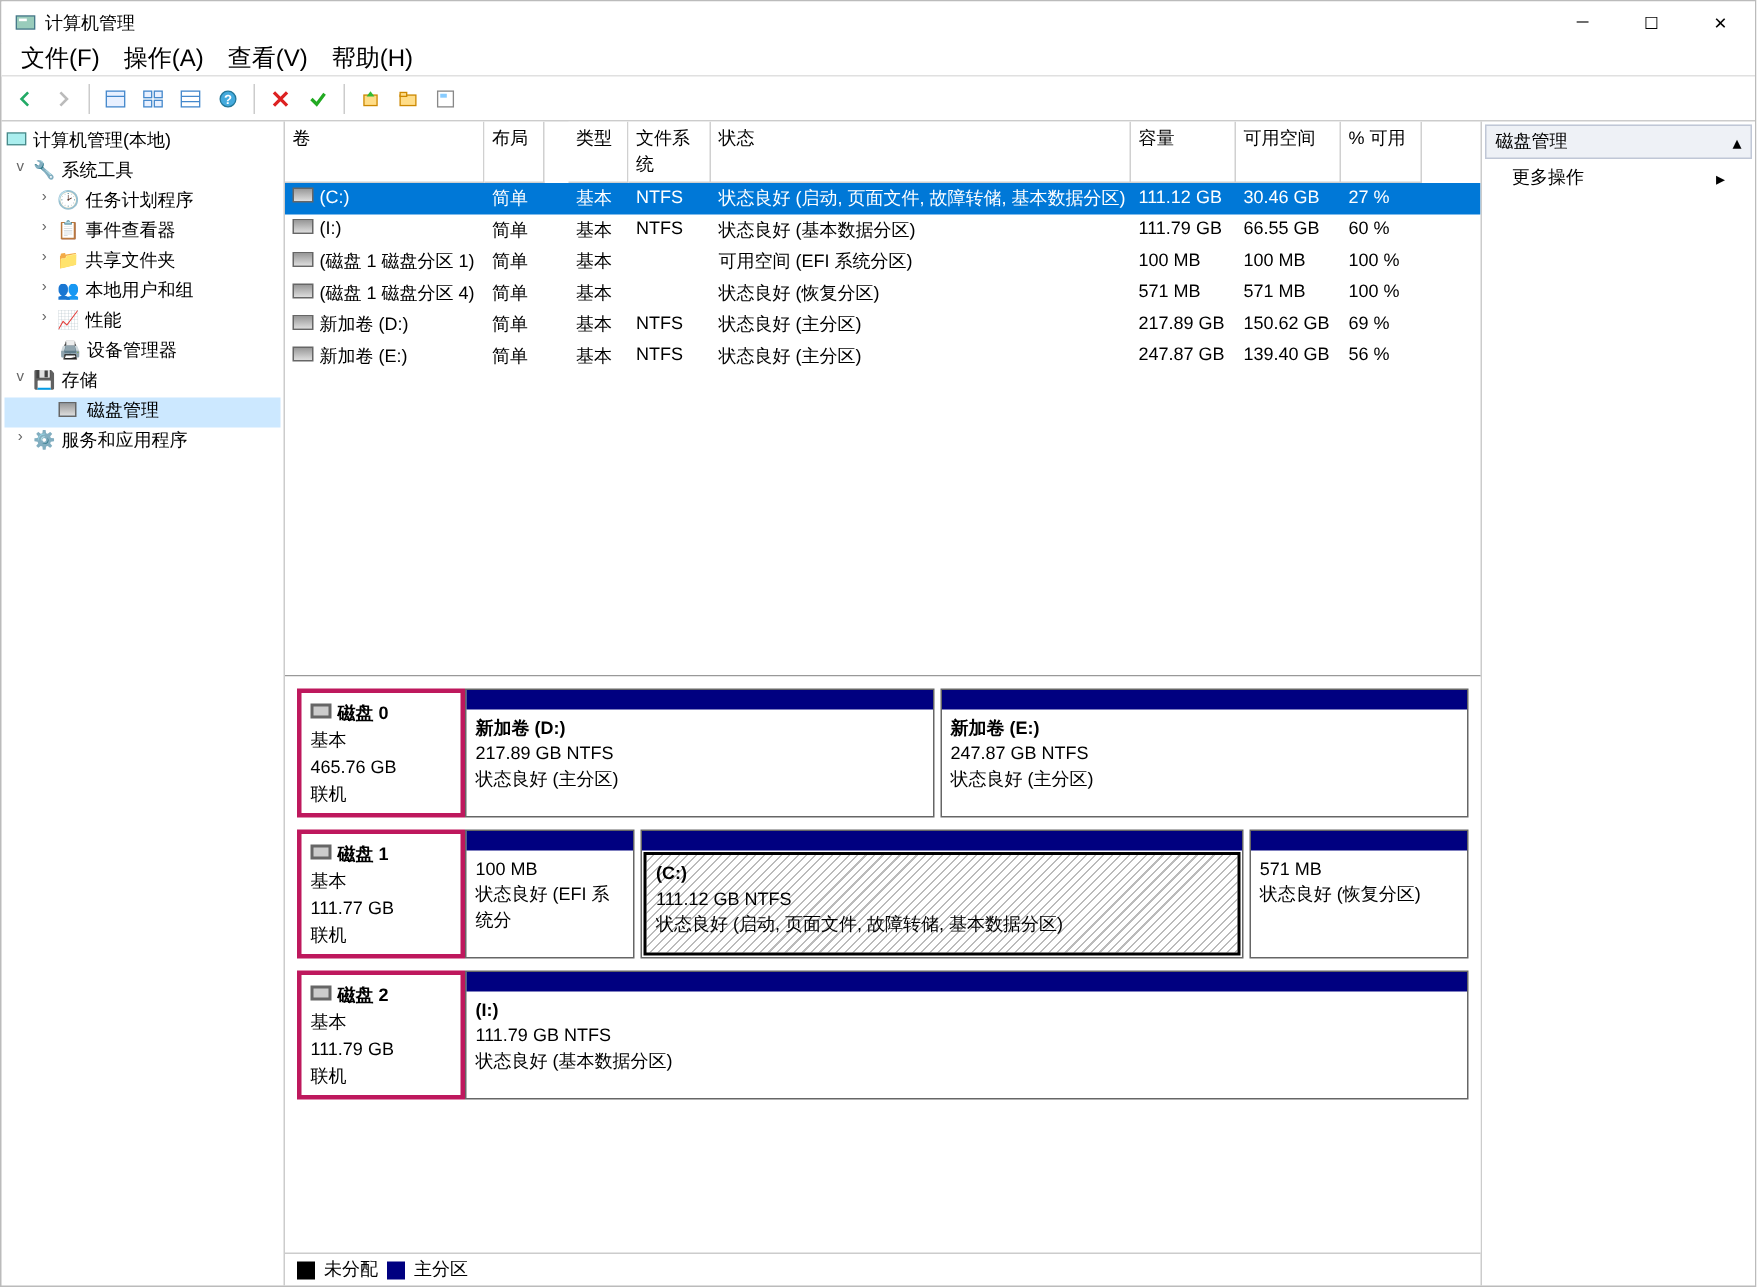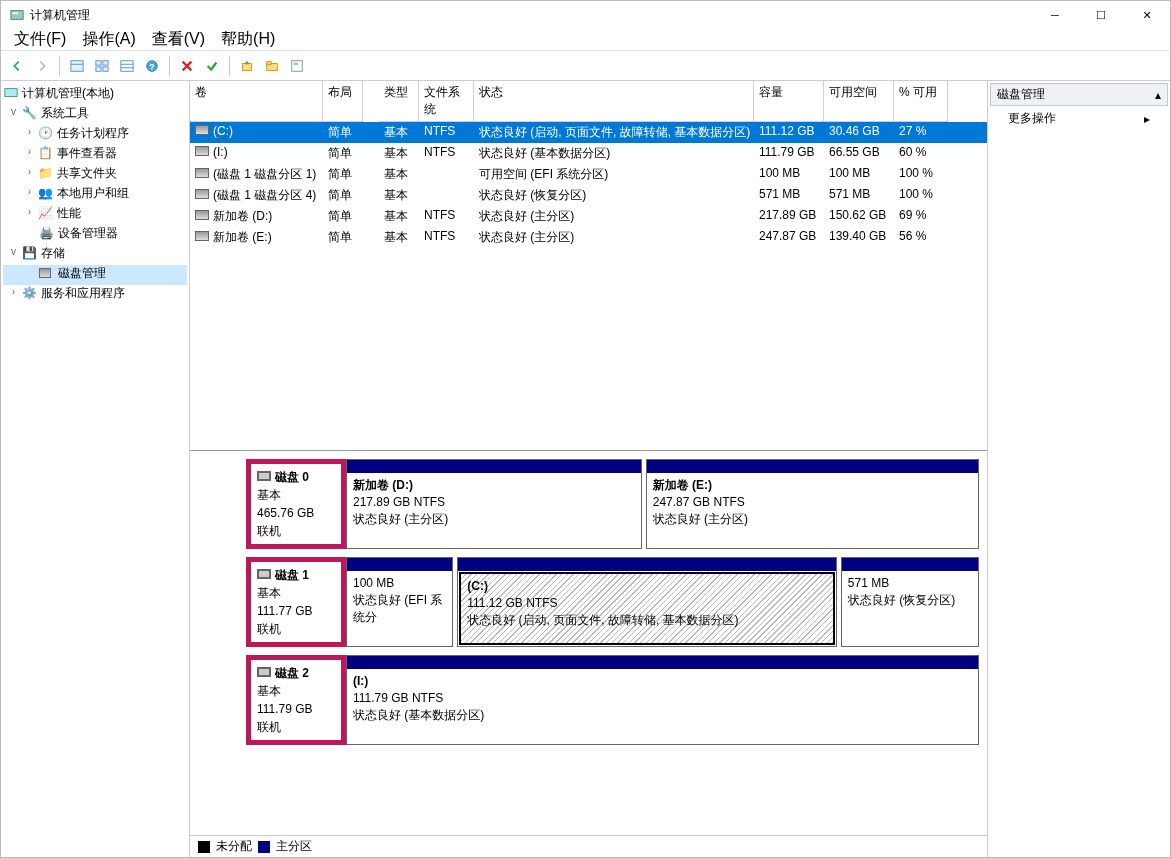--- a/index.html
+++ b/index.html
@@ -24,21 +24,21 @@
 .vol-list { flex: 1; overflow: auto; border-bottom: 1px solid #999; min-height: 0; }
 .vol-head { display: flex; position: sticky; top: 0; }
 .vh { border-right: 1px solid #d0d0d0; border-bottom: 1px solid #d0d0d0; background: #fff; padding: 3px 5px; font-size: 12px; text-align: left; }
 .vr { display: flex; }
 .vr.sel { background: #0078d7; color: #fff; }
 .vd { padding: 2px 5px; font-size: 12px; white-space: nowrap; overflow: hidden; }
 .c-vol { width: 133px; } .c-lay { width: 40px; } .c-typ { width: 40px; margin-left: 16px; } .c-fs { width: 55px; }
 .c-stat { width: 280px; } .c-cap { width: 70px; } .c-free { width: 70px; } .c-pct { width: 54px; }
 .disks { height: 384px; overflow: auto; background: #fff; padding: 8px; }
 .diskrow { display: flex; margin-bottom: 8px; }
-.diskinfo { width: 100px; border: 5px solid #be185d; padding: 4px 6px; font-size: 12px; line-height: 1.5; margin-left: 48px; }
+.diskinfo { width: 112px; border: 3px solid #be185d; padding: 4px 6px; font-size: 12px; line-height: 1.5; }
 .diskinfo .diname { font-weight: bold; }
 .diskinfo .dicon { display: inline-block; width: 14px; height: 10px; background: #666; margin-right: 4px; position: relative; }
 .diskinfo .dicon::before { content:''; position:absolute; left:2px; top:2px; right:2px; bottom:2px; background:#ccc; }
 .parts { flex: 1; display: flex; gap: 4px; }
 .part { border: 1px solid #666; min-width: 0; position: relative; display: flex; flex-direction: column; }
 .pbar { height: 13px; background: #000080; }
 .pbody { flex: 1; padding: 4px 6px; font-size: 12px; line-height: 1.4; overflow: hidden; }
 .pbody.hatch { background: repeating-linear-gradient(135deg, #fff 0 3px, #bbb 3px 4px); border: 2px solid #000; margin: 1px; }
 .pname { font-weight: bold; }
 .legend { height: 22px; border-top: 1px solid #ccc; display: flex; align-items: center; padding-left: 8px; gap: 6px; font-size: 12px; }

